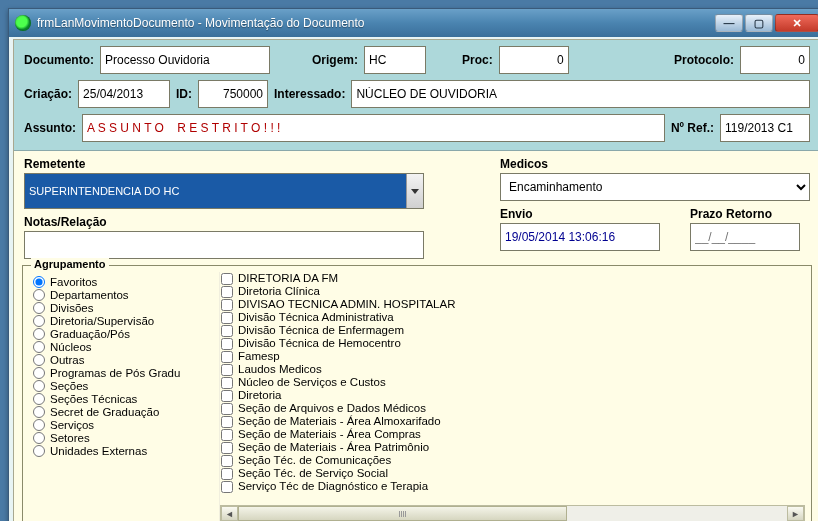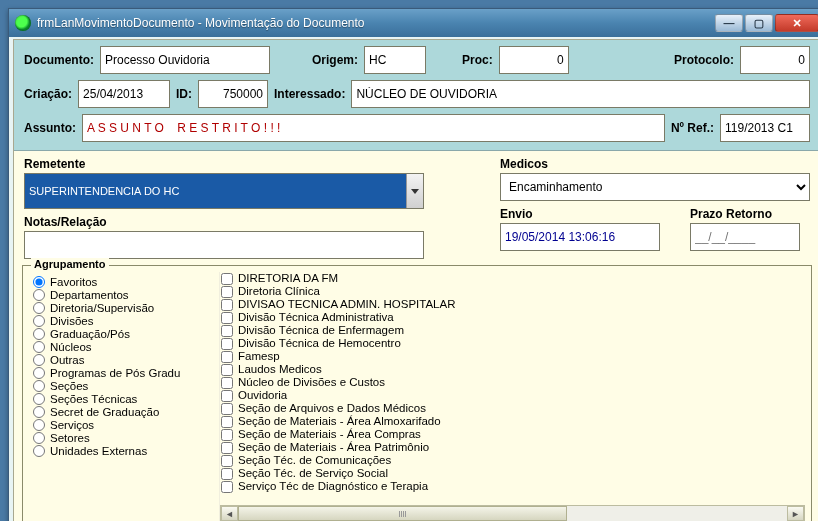--- a/index.html
+++ b/index.html
@@ -142,25 +142,25 @@
             <label class="radioitem">
               <input type="radio" name="agr" checked="" style="">
               <span>Favoritos</span>
             </label>
             <label class="radioitem">
               <input type="radio" name="agr" style="">
               <span>Departamentos</span>
             </label>
             <label class="radioitem">
               <input type="radio" name="agr" style="">
+              <span>Divisões</span>
+            </label>
+            <label class="radioitem">
+              <input type="radio" name="agr" style="">
               <span>Diretoria/Supervisão</span>
-            </label>
-            <label class="radioitem">
-              <input type="radio" name="agr" style="">
-              <span>Divisões</span>
             </label>
             <label class="radioitem">
               <input type="radio" name="agr" style="">
               <span>Graduação/Pós</span>
             </label>
             <label class="radioitem">
               <input type="radio" name="agr" style="">
               <span>Núcleos</span>
             </label>
             <label class="radioitem">
@@ -225,25 +225,25 @@
               <div class="listrow">
                 <input type="checkbox" style="">
                 <span>Famesp</span>
               </div>
               <div class="listrow">
                 <input type="checkbox" style="">
                 <span>Laudos Medicos</span>
               </div>
               <div class="listrow">
                 <input type="checkbox" style="">
-                <span>Núcleo de Divisões e Custos</span>
-              </div>
-              <div class="listrow">
-                <input type="checkbox" style="">
-                <span>Ouvidoria</span>
+                <span>Núcleo de Serviços e Custos</span>
+              </div>
+              <div class="listrow">
+                <input type="checkbox" style="">
+                <span>Diretoria</span>
               </div>
               <div class="listrow">
                 <input type="checkbox" style="">
                 <span>Seção de Arquivos e Dados Médicos</span>
               </div>
               <div class="listrow">
                 <input type="checkbox" style="">
                 <span>Seção de Materiais - Área Almoxarifado</span>
               </div>
               <div class="listrow">

